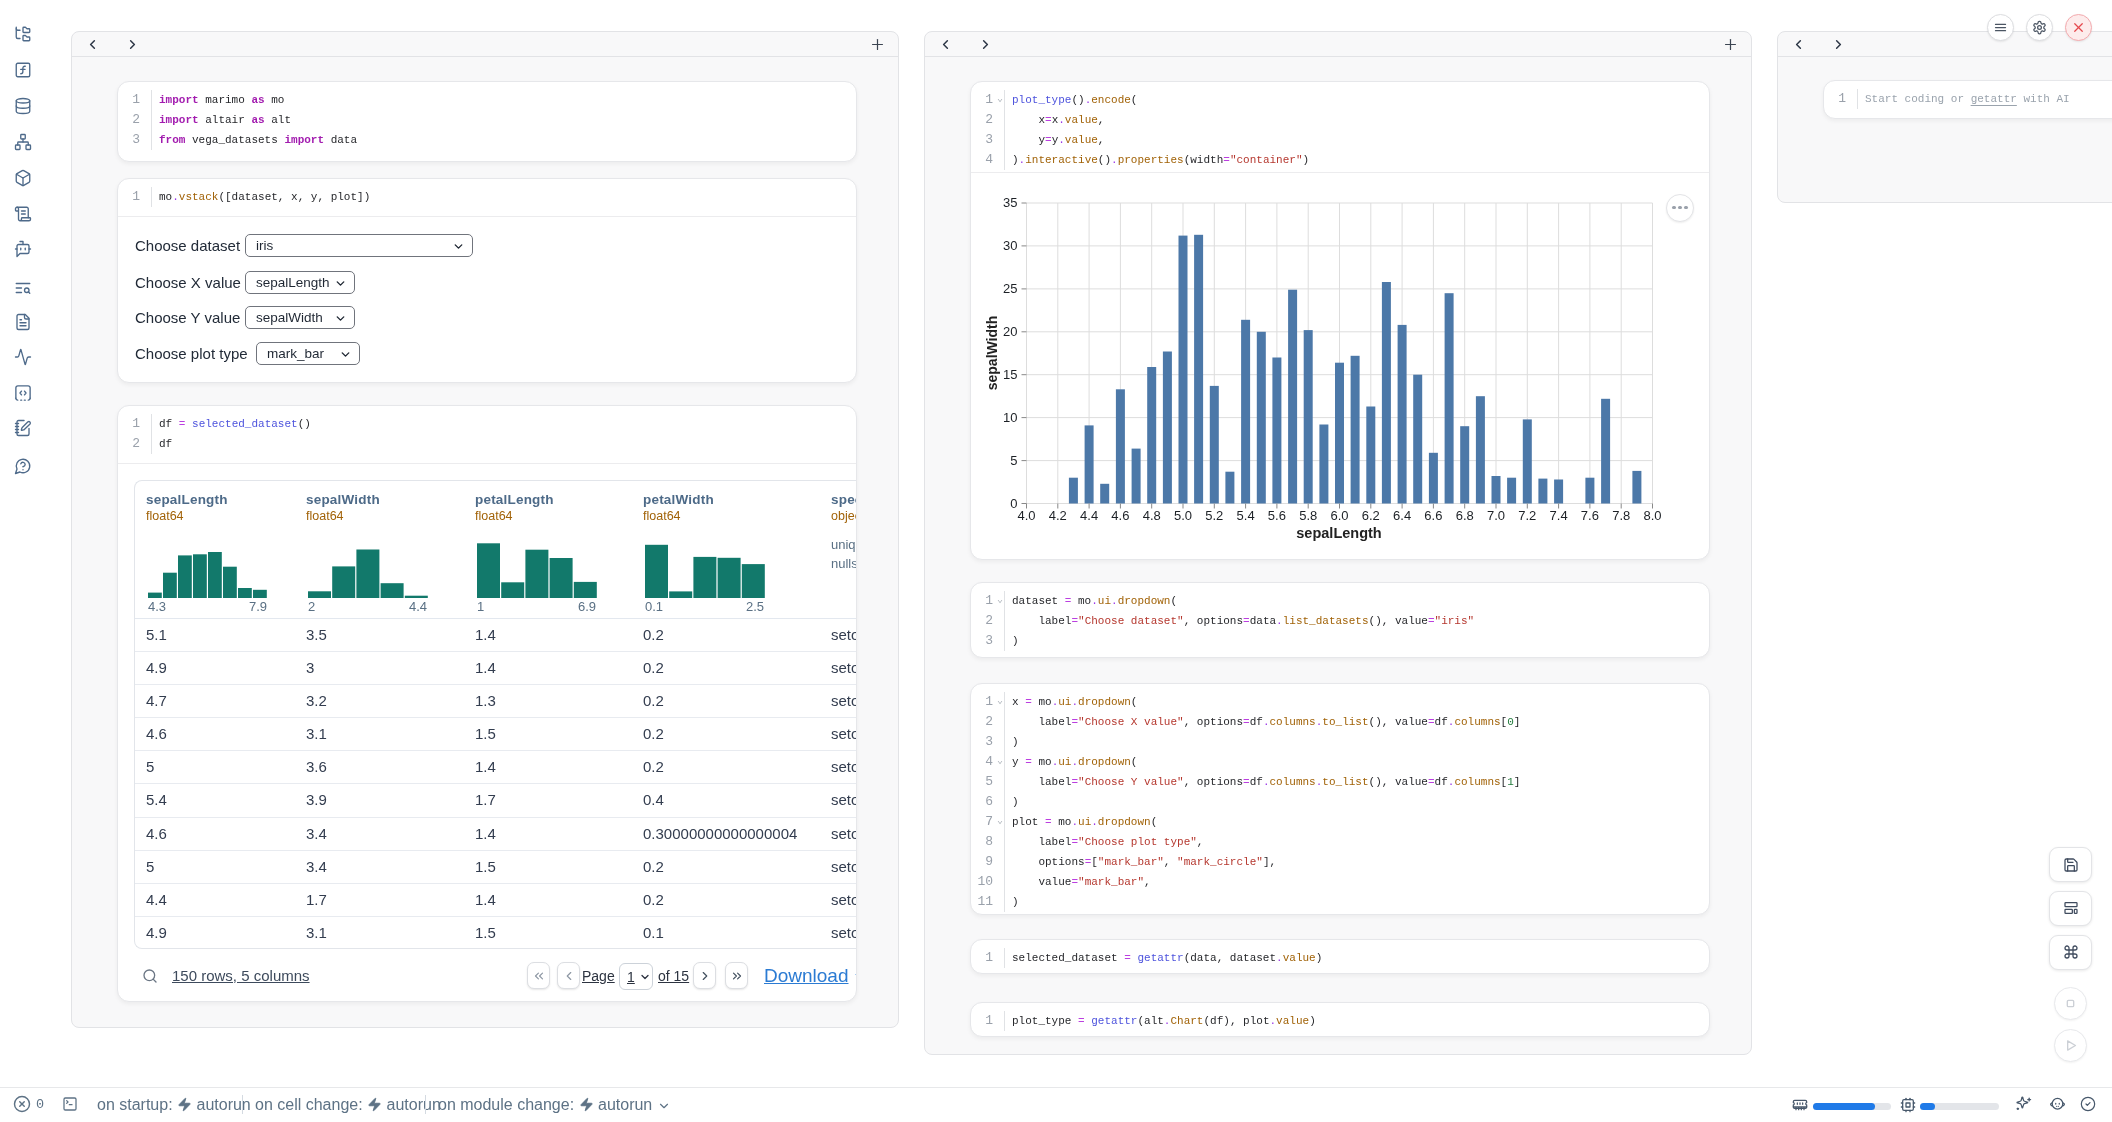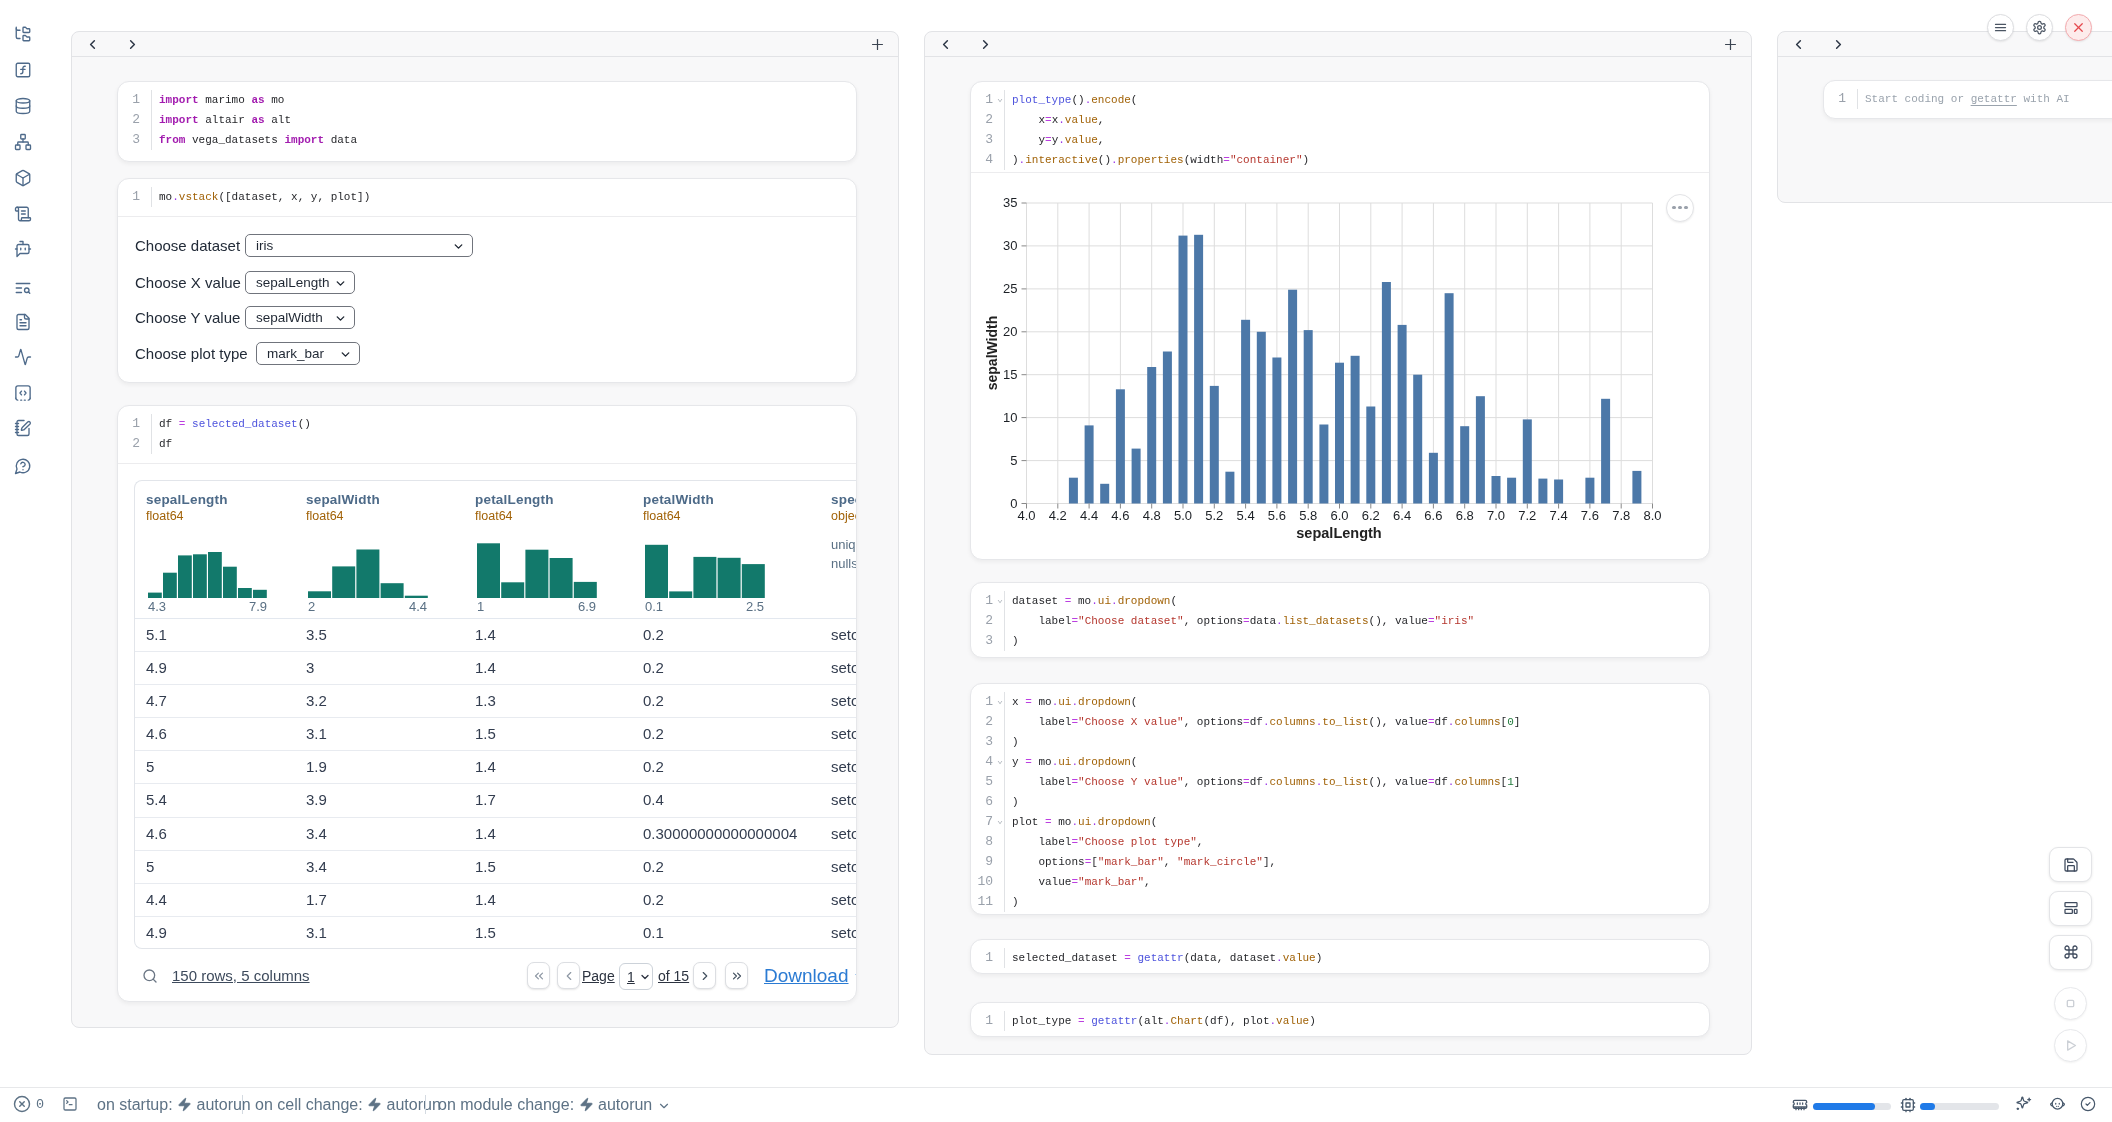--- a/index.html
+++ b/index.html
@@ -309,21 +309,21 @@
           </div>
           <div class="trd">
             <div class="td" style="left:0;width:160px">4.6</div>
             <div class="td" style="left:160px;width:169px">3.1</div>
             <div class="td" style="left:329px;width:168px">1.5</div>
             <div class="td" style="left:497px;width:188px">0.2</div>
             <div class="td" style="left:685px;width:150px">setosa</div>
           </div>
           <div class="trd">
             <div class="td" style="left:0;width:160px">5</div>
-            <div class="td" style="left:160px;width:169px">1.9</div>
+            <div class="td" style="left:160px;width:169px">3.6</div>
             <div class="td" style="left:329px;width:168px">1.4</div>
             <div class="td" style="left:497px;width:188px">0.2</div>
             <div class="td" style="left:685px;width:150px">setosa</div>
           </div>
           <div class="trd">
             <div class="td" style="left:0;width:160px">5.4</div>
             <div class="td" style="left:160px;width:169px">3.9</div>
             <div class="td" style="left:329px;width:168px">1.7</div>
             <div class="td" style="left:497px;width:188px">0.4</div>
             <div class="td" style="left:685px;width:150px">setosa</div>

